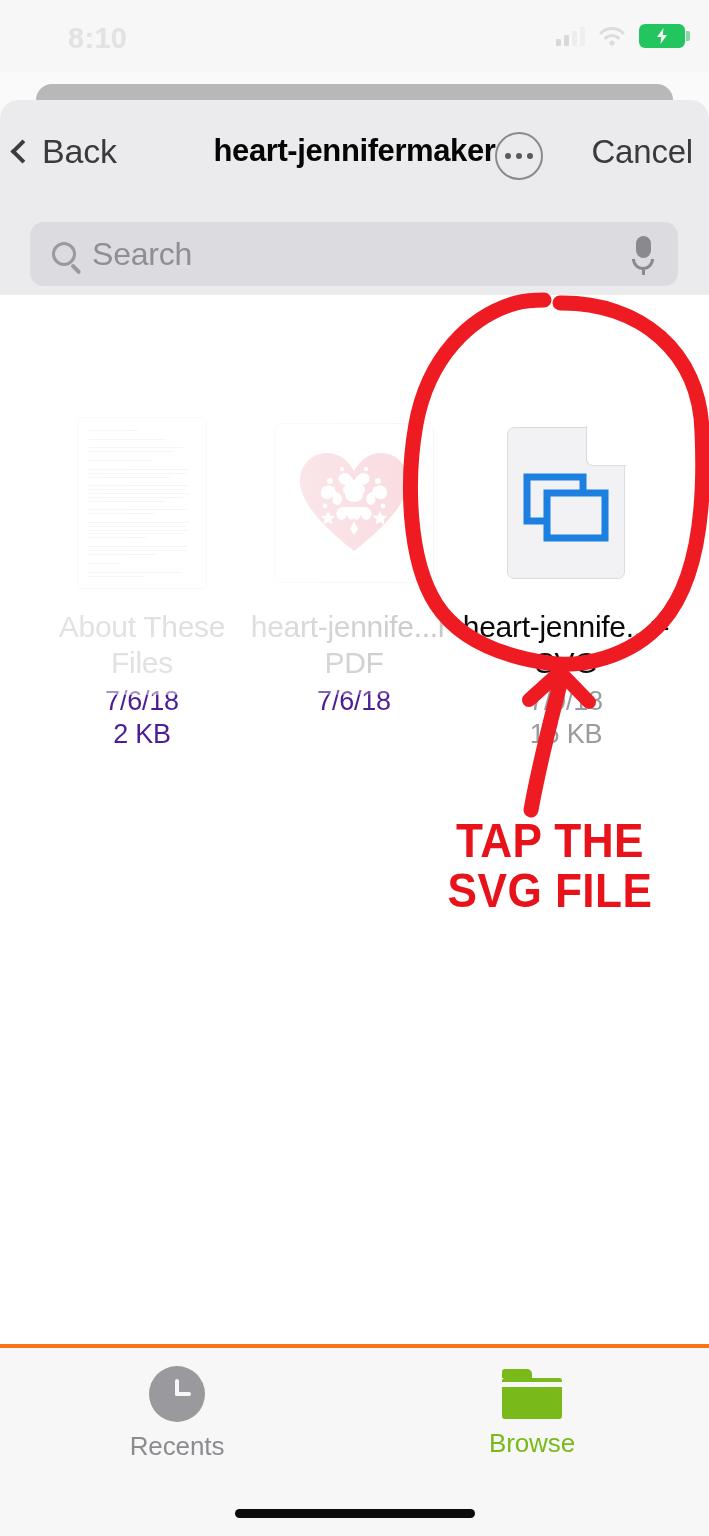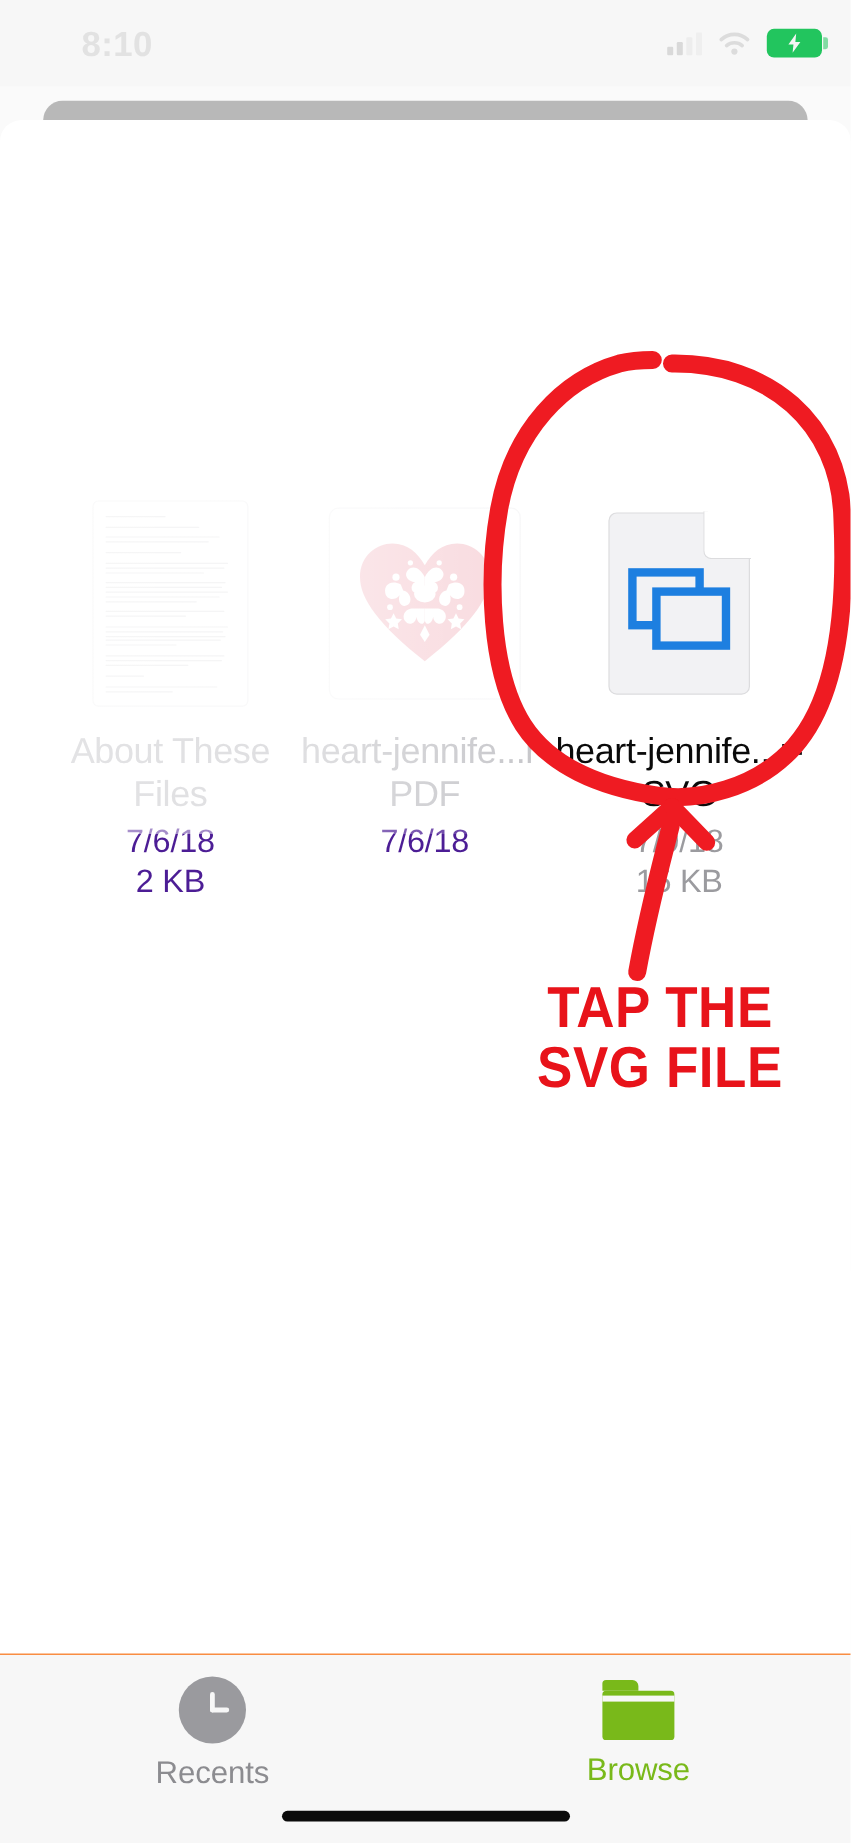--- a/index.html
+++ b/index.html
@@ -257,23 +257,23 @@
     font-family:"Liberation Sans Narrow","Liberation Sans", sans-serif;
     font-weight:bold;
     font-size:48px; line-height:50px;
     letter-spacing:0.5px;
     transform:scaleX(0.92);
   }
 
   
   #tab-bar {
     position:absolute; left:0; bottom:0;
-    width:709px; height:158px;
+    width:709px; height:192px;
     background:#f7f7f7;
-    border-top:1px solid #f97316;
+    border-top:4px solid #f97316;
     z-index:10;
   }
   .tab {
     position:absolute; top:18px; width:170px;
     text-align:center; cursor:pointer;
   }
   #tab-recents { left:92px; }
   #tab-browse  { left:447px; }
   .tab-label {
     font-size:26px; letter-spacing:-0.1px; margin-top:9px;
@@ -358,20 +358,49 @@
           <path d="M11.5 2 L5 11 L9.2 11 L8.5 18 L15 9 L10.8 9 Z" fill="#f5f5f5"></path>
         </svg>
       </div>
     </div>
   </div>
 
   <div id="sheet-stack-card"></div>
 
   <div id="sheet">
 
+    <div id="nav-area">
+      <div id="navbar">
+
+        <div id="back-button">
+          <div class="chev-left"></div>
+          <span id="back-label">Back</span>
+        </div>
+
+        <div id="nav-title">heart-jennifermaker</div>
+
+        <div id="more-button">
+          <b></b>
+          <b></b>
+          <b></b>
+        </div>
+
+        <div id="cancel-button">Cancel</div>
+      </div>
+
+      <div id="search-bar">
+        <div class="search-glass"></div>
+        <span id="search-placeholder">Search</span>
+        <div id="mic-icon">
+          <div class="mic-cap"></div>
+          <div class="mic-arc"></div>
+          <div class="mic-stem"></div>
+        </div>
+      </div>
+    </div>
 
     <div id="file-grid">
 
       <div class="file-cell c0 faded">
         <div class="thumb-box">
           <div class="doc-thumb">
             <span style="width:46%"></span>
             <span style="width:0;height:6px;background:transparent"></span>
             <span style="width:72%"></span>
             <span style="width:0;height:6px;background:transparent"></span>

